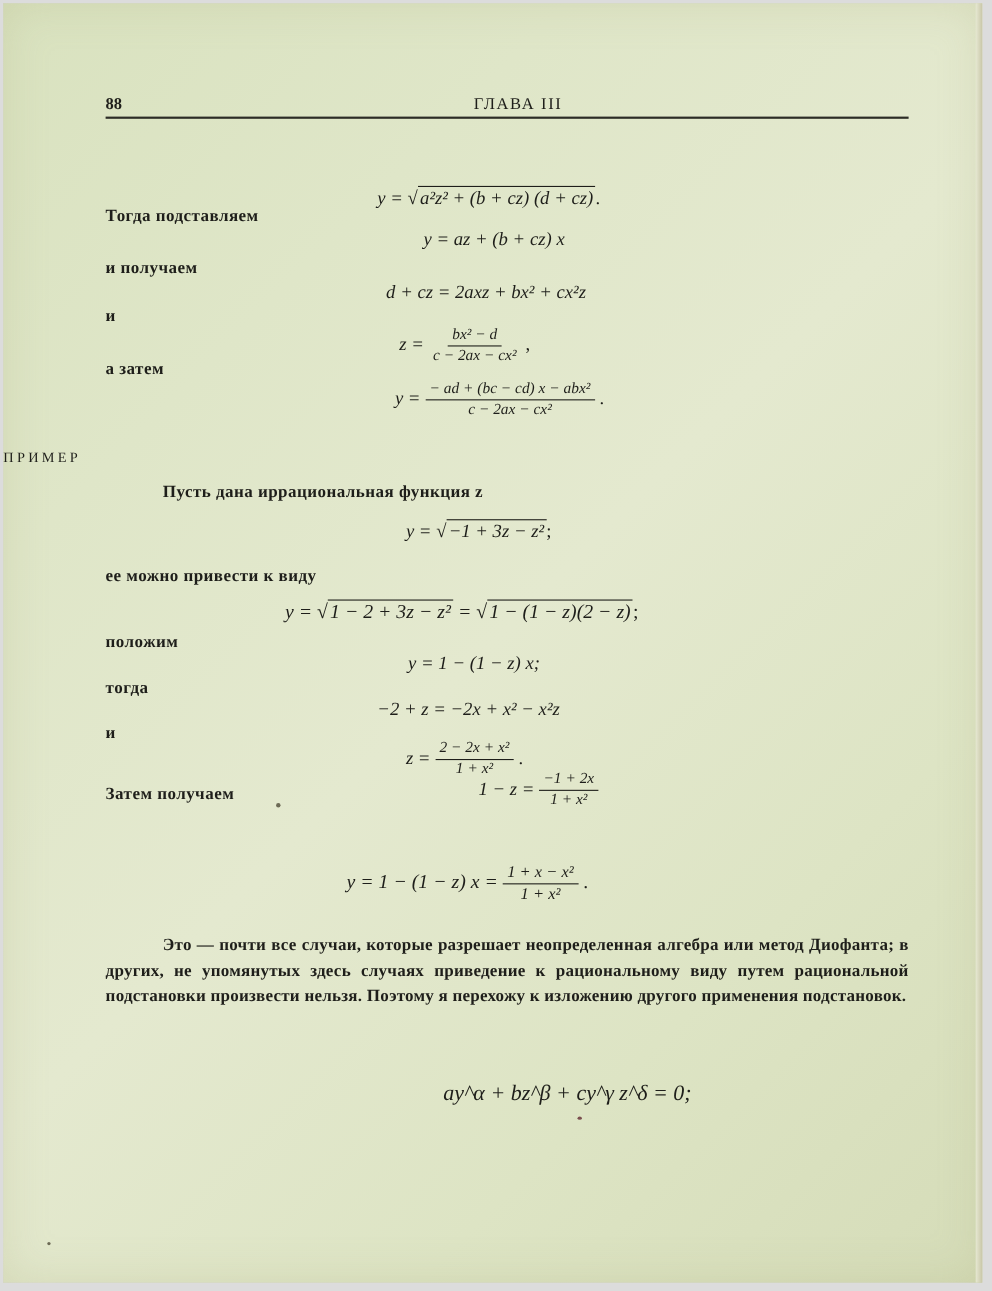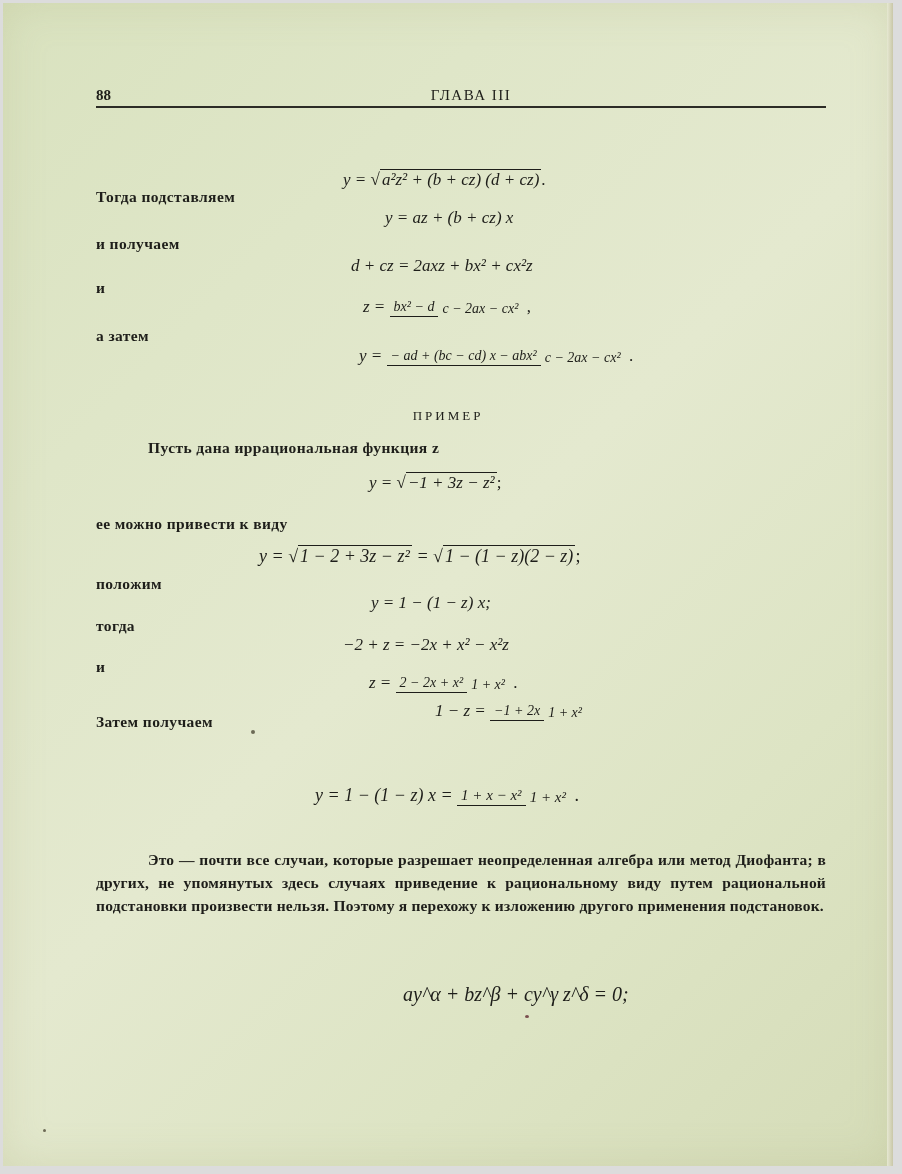--- a/index.html
+++ b/index.html
@@ -77,33 +77,32 @@
     .formula {
       position: absolute;
       font-family: "Liberation Serif", "DejaVu Serif", serif;
       font-style: italic;
       font-size: 17px;
       white-space: nowrap;
     }
     .formula .up { font-style: normal; }
     .frac {
       display: inline-flex;
-      flex-direction: row;
+      flex-direction: column;
       align-items: center;
       vertical-align: middle;
       font-size: 14px;
     }
     .frac .num { padding: 0 4px 1px 4px; border-bottom: 1.3px solid #1e1e1a; }
     .frac .den { padding: 1px 4px 0 4px; }
     .sqrt-body { border-top: 1.3px solid #1e1e1a; padding: 0 2px; }
     .centered-title {
       position: absolute;
       left: 0;
       width: 100%;
-      text-align: center;
       font-size: 13px;
       letter-spacing: 3px;
       top: 405px;
     }
     .justify {
       position: absolute;
       left: 93px;
       width: 730px;
       font-size: 15.5px;
       line-height: 23px;

